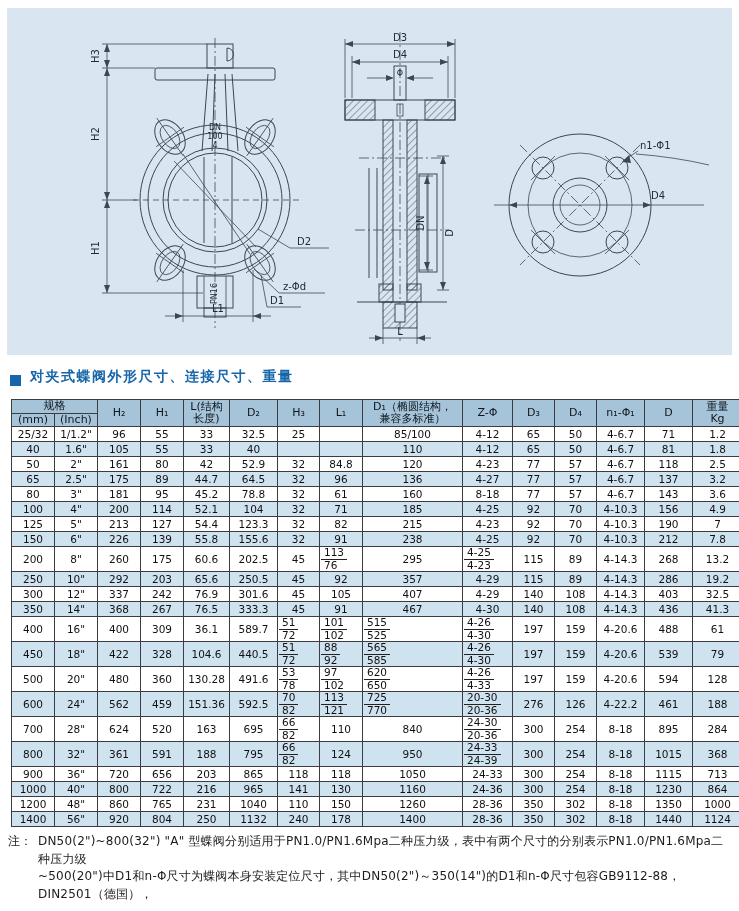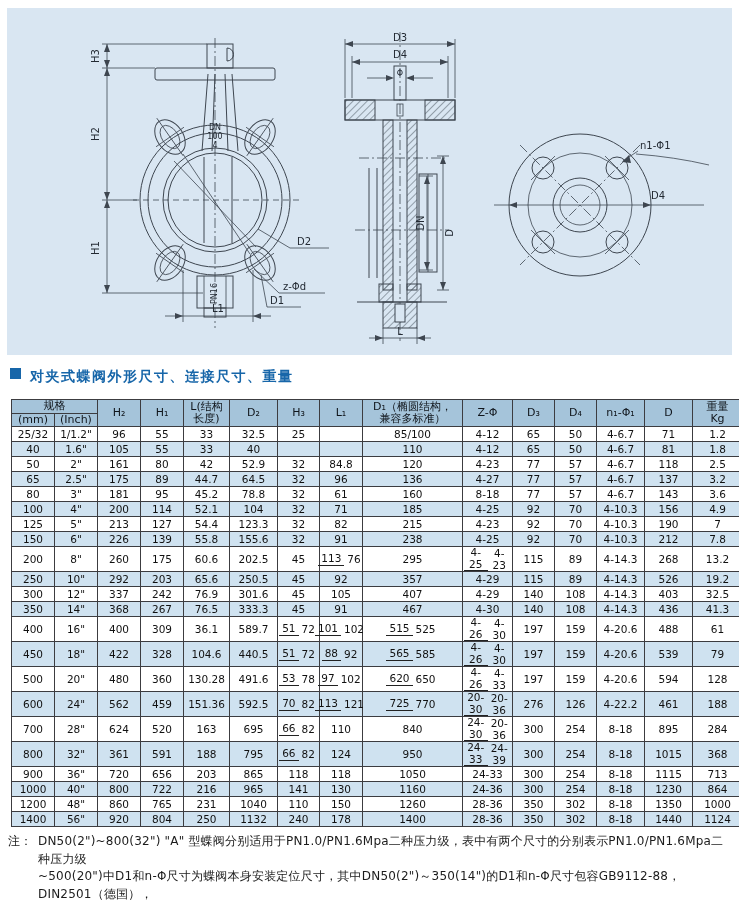--- a/index.html
+++ b/index.html
@@ -11,30 +11,30 @@
   .panel{position:absolute;left:7px;top:8px;width:725px;height:347px;background:#d9e6f2;}
   .panel svg{display:block;}
   .dwg{stroke:#3e4650;fill:none;stroke-width:1;}
   .dim{stroke:#3e4650;fill:none;stroke-width:0.8;}
   .arr{fill:#3e4650;stroke:none;}
   .lbl{fill:#232a33;stroke:none;font-size:10px;}
   .lblsm{fill:#232a33;stroke:none;font-size:8px;}
   .cl{stroke-dasharray:10 3 2 3;}
   .dash{stroke-dasharray:6 4;}
   
-  .section-title{position:absolute;left:10px;top:368px;display:flex;align-items:flex-start;gap:9px;}
+  .section-title{position:absolute;left:10px;top:368px;display:flex;align-items:flex-end;gap:9px;}
   .bullet{width:11px;height:11px;background:#1766a9;}
   .title-text{color:#1766a9;font-weight:bold;font-size:14px;letter-spacing:1.5px;}
   
   table.spec{position:absolute;left:11px;top:399px;width:731px;border-collapse:collapse;table-layout:fixed;}
   table.spec th,table.spec td{border:1px solid #3c3c40;text-align:center;vertical-align:middle;padding:0 1px;}
   table.spec thead th{background:#a5c4da;font-weight:normal;font-size:11px;line-height:1.15;white-space:pre-line;color:#10151b;}
   table.spec tbody td{background:#ffffff;font-size:10.5px;height:14px;line-height:12px;color:#111;}
   table.spec tbody tr.alt td{background:#cfe2f0;}
-  .stack{display:flex;flex-direction:row;align-items:flex-end;justify-content:center;}
+  .stack{display:flex;flex-direction:column;align-items:flex-start;justify-content:center;}
   .stack span{line-height:11.5px;padding:0 3px;}
   .stack span:first-child{border-bottom:1px solid #222;}
   
   .notes{position:absolute;left:8px;top:833px;width:726px;display:grid;grid-template-columns:30px 1fr;font-size:12px;line-height:17.5px;color:#1c1c1c;}
   .notes .note-label{white-space:nowrap;}
   .notes .note-line{letter-spacing:0.2px;}
 </style>
 </head>
 <body>
 
@@ -419,21 +419,21 @@
         <td>203</td>
         <td>65.6</td>
         <td>250.5</td>
         <td>45</td>
         <td>92</td>
         <td>357</td>
         <td>4-29</td>
         <td>115</td>
         <td>89</td>
         <td>4-14.3</td>
-        <td>526</td>
+        <td>286</td>
         <td>19.2</td>
       </tr>
       <tr>
         <td>300</td>
         <td>12"</td>
         <td>337</td>
         <td>242</td>
         <td>76.9</td>
         <td>301.6</td>
         <td>45</td>

